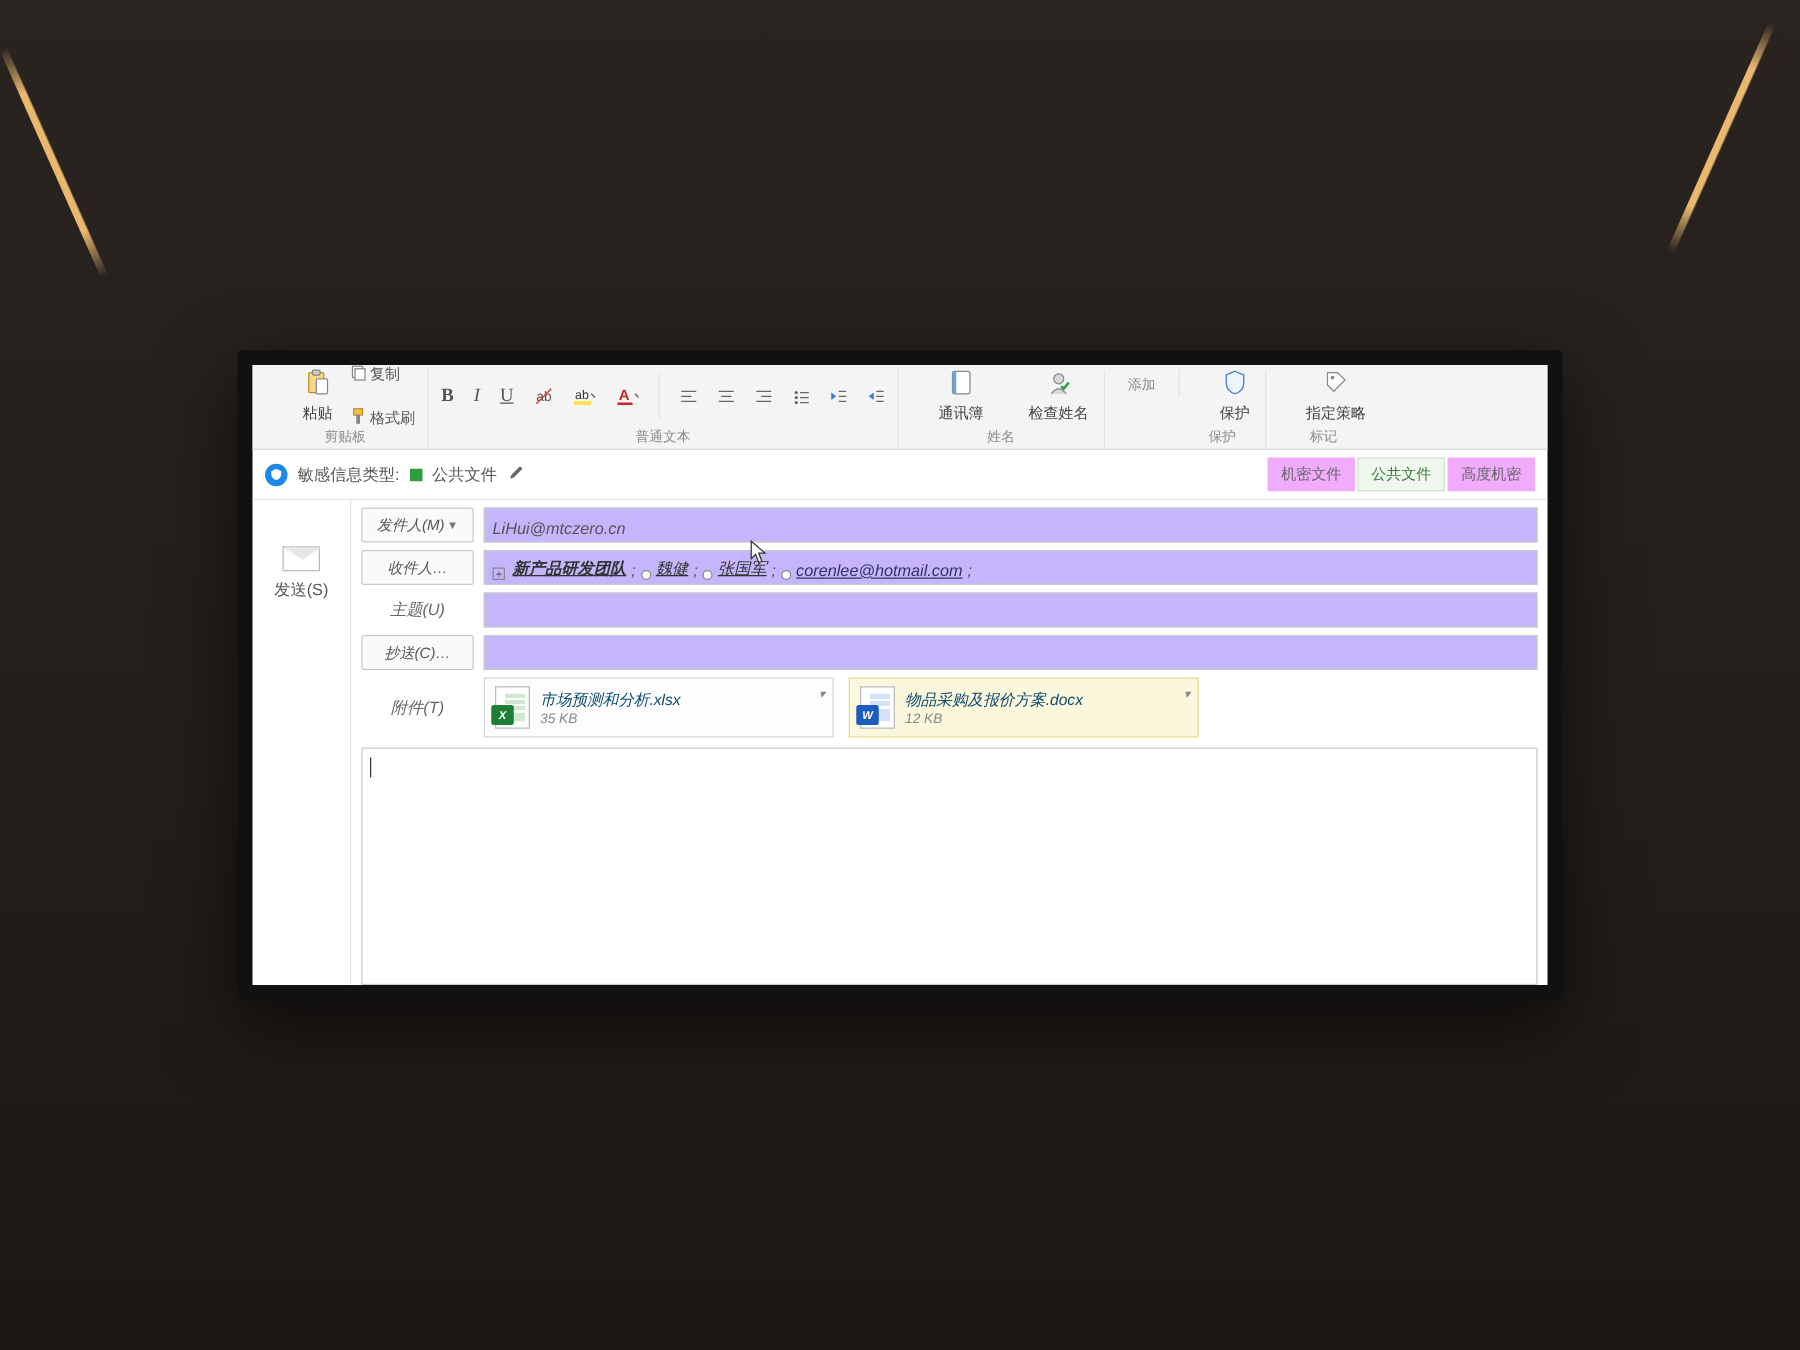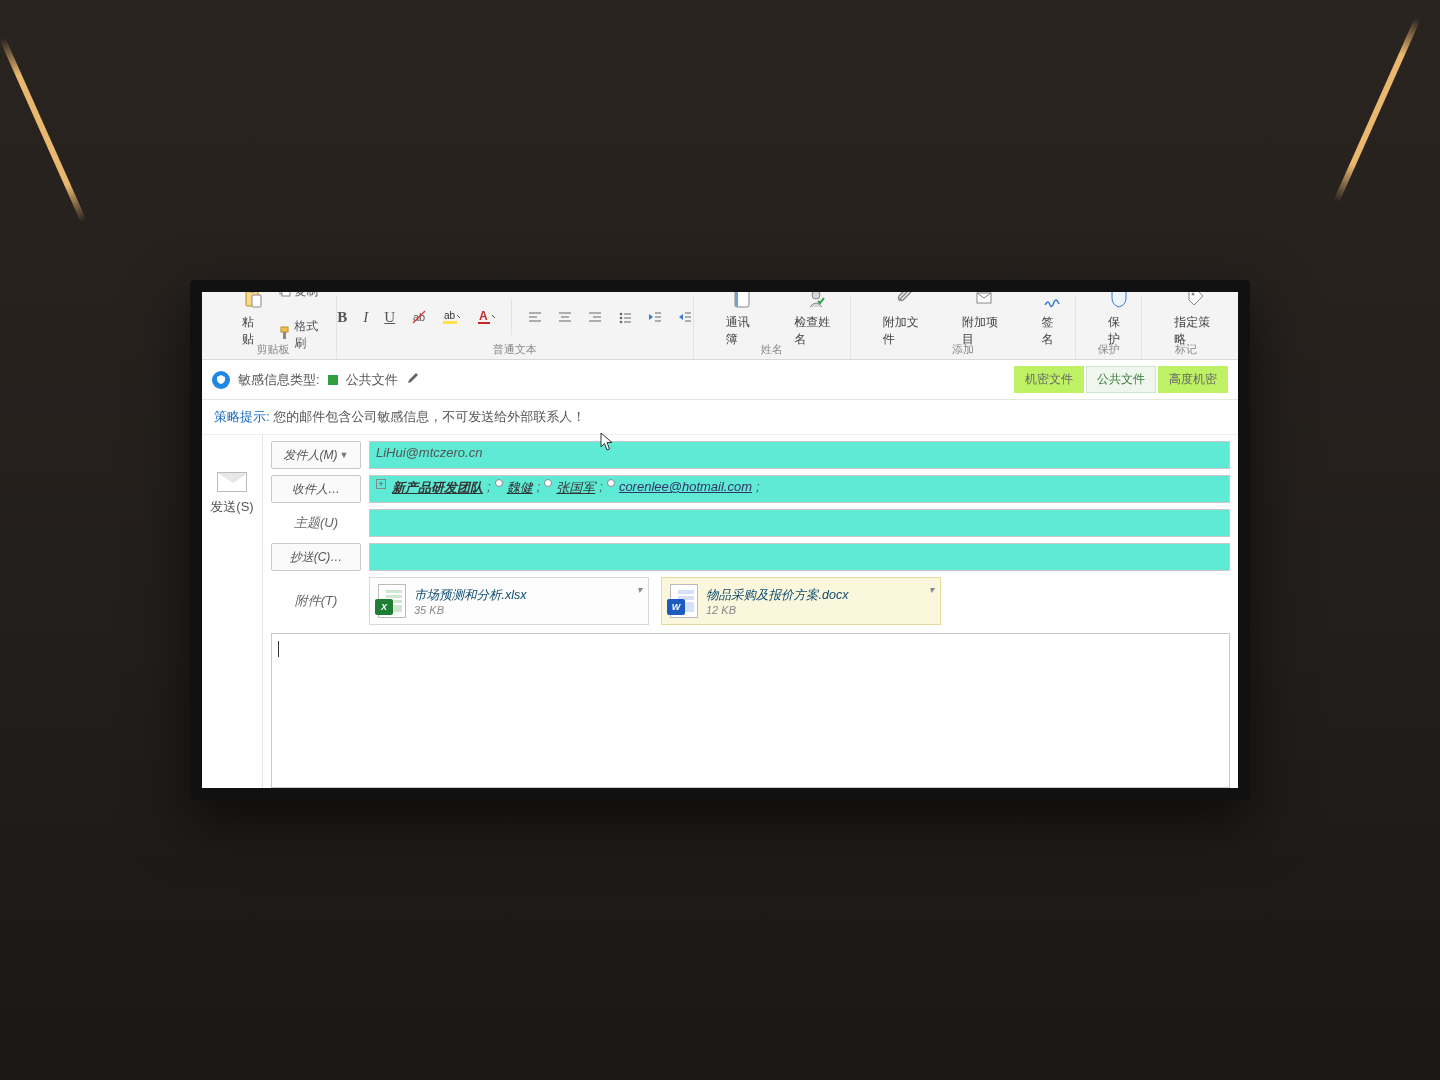--- a/index.html
+++ b/index.html
@@ -38,40 +38,40 @@
   .fmt-i { font-style: italic; font-family: "Times New Roman", serif; font-size: 15px; }
   .fmt-u { text-decoration: underline; font-family: "Times New Roman", serif; font-size: 15px; }
 
   
   .sens-bar { display:flex; align-items:center; justify-content:space-between; padding:6px 10px; border-bottom:1px solid #e5e5e5; font-size:13px; color:#555; }
   .sens-left { display:flex; align-items:center; gap:8px; }
   .shield { width:18px; height:18px; border-radius:50%; background:#1e88e5; display:inline-flex; align-items:center; justify-content:center; color:#fff; font-size:11px; }
   .sq-green { width:10px; height:10px; background:#2e9e3f; display:inline-block; }
   .edit-pencil { width:14px; height:14px; }
   .sens-right { display:flex; gap:2px; }
-  .sens-tab { padding:4px 10px; font-size:12px; color:#666; border:1px solid transparent; background:#bef264; }
+  .sens-tab { padding:4px 10px; font-size:12px; color:#666; border:1px solid transparent; background:#f0abfc; }
   .sens-tab.active { background:#eef6ee; border:1px solid #cfe3cf; color:#3a7a3a; }
 
   
   .policy { padding:8px 12px; font-size:13px; color:#555; border-bottom:1px solid #eee; }
   .policy .lead { color:#1565c0; }
 
   
   .compose { display:flex; flex:1; min-height:0; }
-  .send-col { width:61px; border-right:1px solid #e5e5e5; display:flex; flex-direction:column; align-items:center; justify-content:flex-start; padding-top:28px; gap:6px; }
+  .send-col { width:79px; border-right:1px solid #e5e5e5; display:flex; flex-direction:column; align-items:center; justify-content:flex-start; padding-top:28px; gap:6px; }
   .send-btn { display:flex; flex-direction:column; align-items:center; gap:6px; padding:8px 6px; border:1px solid transparent; border-radius:3px; font-size:13px; color:#555; width:72px; }
   .env-icon { width:30px; height:20px; border:1px solid #bbb; background:#fff; position:relative; }
   .env-icon::before { content:""; position:absolute; left:0; right:0; top:0; height:0; border-left:15px solid transparent; border-right:15px solid transparent; border-top:10px solid #e7e7e7; }
 
   .fields { flex:1; display:flex; flex-direction:column; padding:6px 8px 0 8px; font-size:13px; color:#555;font-style:italic; }
   .frow { display:flex; align-items:center; gap:8px; margin-bottom:6px; }
   .lbl-btn { width:90px; height:28px; border:1px solid #c9c9c9; background:#fafafa; color:#555; font-size:12px; border-radius:2px; display:flex; align-items:center; justify-content:center; gap:2px; }
   .lbl-btn .dd { font-size:9px; color:#777; }
   .lbl-plain { width:90px; text-align:center; color:#666; font-size:13px; }
-  .field-box { flex:1; min-height:28px; border:1px solid #c9c9c9; background:#5eead4; padding:3px 6px; display:flex; align-items:flex-start; gap:4px; flex-wrap:wrap; }
+  .field-box { flex:1; min-height:28px; border:1px solid #c9c9c9; background:#c4b5fd; padding:3px 6px; display:flex; align-items:flex-end; gap:4px; flex-wrap:wrap; }
   .from-text { color:#555; }
   .recip { display:inline-flex; align-items:center; gap:2px; text-decoration:underline; color:#333; }
   .recip.bold { font-weight:bold; }
   .recip.link { color:#336; }
   .presence { width:8px; height:8px; border:1px solid #888; border-radius:50%; display:inline-block; background:#fff; }
   .expander { width:10px; height:10px; border:1px solid #888; display:inline-flex; align-items:center; justify-content:center; font-size:9px; line-height:1; color:#555; margin-right:2px; }
   .semi { color:#555; }
 
   .attach-row { display:flex; align-items:flex-start; gap:8px; margin-bottom:6px; }
   .att-list { flex:1; display:flex; gap:12px; }
@@ -242,41 +242,20 @@
                     <path d="M4 20 q6 -8 12 0" fill="#d8d8d8" stroke="#888"></path>
                     <path d="M12 14 l2 2 l4 -5" stroke="#2e9e3f" stroke-width="2" fill="none"></path>
                   </svg></span>
               <span class="lbl">检查姓名</span>
             </div>
           </div>
           <div class="glabel">姓名</div>
         </div>
 
         <div class="rgroup">
-          <div class="body">
-            <div class="big-btn">
-              <span><svg width="20" height="22">
-                    <path d="M6 14 q-3 -3 0 -6 l6 -6 q2 -2 4 0 q2 2 0 4 l-7 7 q-1 1 -2 0 q-1 -1 0 -2 l6 -6" fill="none" stroke="#888" stroke-width="1.5"></path>
-                  </svg></span>
-              <span class="lbl">附加文件</span>
-            </div>
-            <div class="big-btn">
-              <span><svg width="20" height="22">
-                    <rect x="3" y="6" width="14" height="10" fill="#fff" stroke="#888"></rect>
-                    <path d="M3 6 l7 5 l7 -5" fill="none" stroke="#888"></path>
-                  </svg></span>
-              <span class="lbl">附加项目</span>
-            </div>
-            <div class="big-btn">
-              <span><svg width="20" height="22">
-                    <path d="M3 18 q3 -6 5 0 q2 4 4 -3 q2 -5 5 2" fill="none" stroke="#3a7bd5" stroke-width="1.5"></path>
-                  </svg></span>
-              <span class="lbl">签名</span>
-            </div>
-          </div>
           <div class="glabel">添加</div>
         </div>
 
         <div class="rgroup">
           <div class="body">
             <div class="big-btn">
               <span><svg width="20" height="22">
                     <path d="M10 2 l7 3 v6 q0 7 -7 9 q-7 -2 -7 -9 v-6 z" fill="#eef4fb" stroke="#3a7bd5"></path>
                   </svg></span>
               <span class="lbl">保护</span>
@@ -317,24 +296,20 @@
             </svg>
         </span>
       </div>
       <div class="sens-right">
         <div class="sens-tab">机密文件</div>
         <div class="sens-tab active">公共文件</div>
         <div class="sens-tab">高度机密</div>
       </div>
     </div>
 
-    <div class="policy">
-      <span class="lead">策略提示:</span>
-      <span>您的邮件包含公司敏感信息，不可发送给外部联系人！</span>
-    </div>
 
     <div class="compose">
       <div class="send-col">
         <div class="send-btn">
           <span class="env-icon"></span>
           <span>发送(S)</span>
         </div>
       </div>
 
       <div class="fields">

